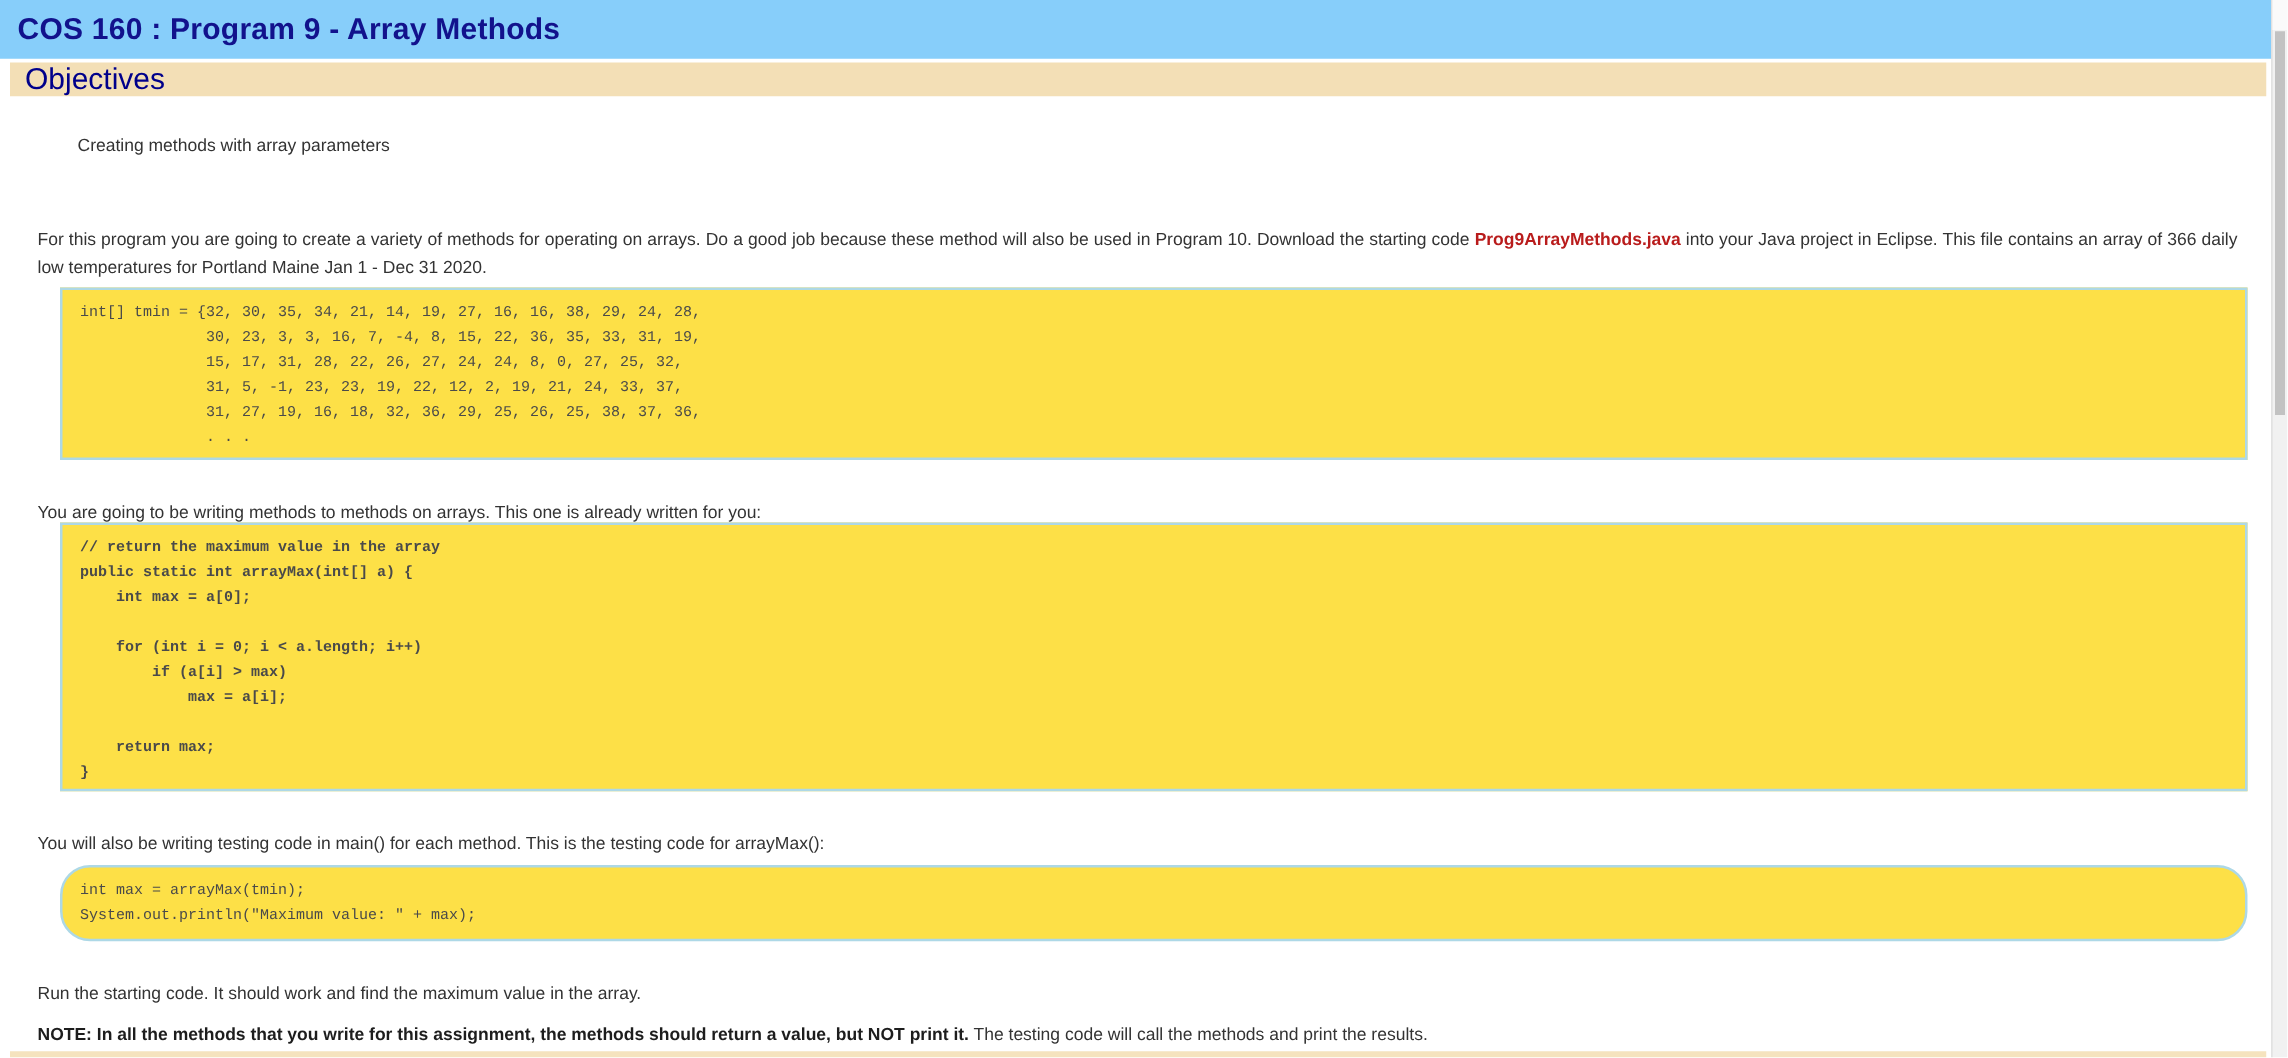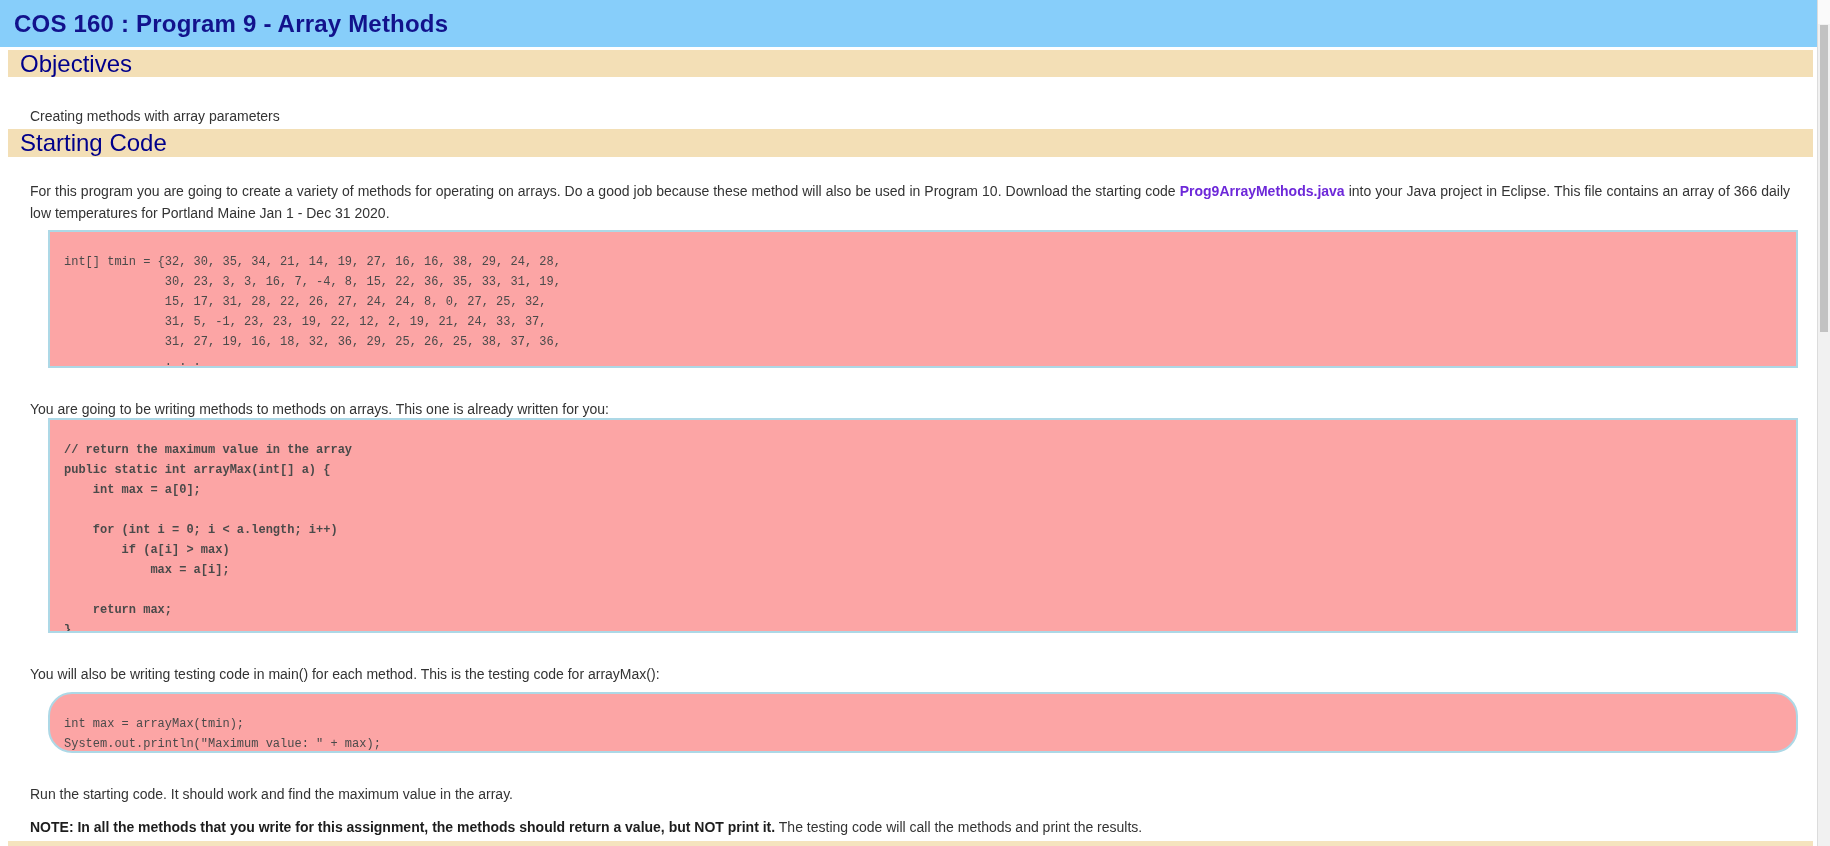--- a/index.html
+++ b/index.html
@@ -40,41 +40,41 @@
   }
   .bar-objectives { top: 50px; }
   .bar-starting   { top: 129px; height: 28px; }
   .bar-bottom     { top: 841px; height: 5px; background: #F5E3BE; }
 
   .body-text {
     position: absolute; left: 30px;
     font-size: 14px; line-height: 18px;
     color: #333333;
   }
-  .text-creating { top: 93px; }
+  .text-creating { top: 93px; margin-left: 32px; }
   .para-intro {
     top: 166px; width: 1760px;
     line-height: 22px;
     text-align: justify;
   }
   .para-intro a {
-    color: #6d28d9; font-weight: bold; text-decoration: none;
+    color: #b91c1c; font-weight: bold; text-decoration: none;
   }
   .text-methods { top: 386px; }
   .text-testing { top: 651px; text-align: right; }
   .text-run     { top: 771px; }
   .text-note    { top: 804px; width: 1760px; }
   .text-note b  { color: #1d1d1d; }
 
   pre.code-block {
     position: absolute; left: 48px; width: 1750px;
     margin: 0;
-    background: #fca5a5;
+    background: #fde047;
     border: 2px solid #ADD8E6;
-    padding: 20px 12px 6px 14px;
+    padding: 8px 12px 6px 14px;
     font-family: "Liberation Mono", monospace;
     font-size: 12px; line-height: 20px;
     color: #4A4A4A;
     white-space: pre;
     overflow: hidden;
   }
   .code-tmin    { top: 230px; height: 138px; }
   .code-max     { top: 418px; height: 215px; font-weight: bold; }
   .code-testing { top: 692px; height: 61px; border-radius: 24px; }
 
@@ -101,23 +101,20 @@
   <div class="title-bar">
     <h1>COS 160 : Program 9 - Array Methods</h1>
   </div>
 
   <div class="section-bar bar-objectives">
     <h2>Objectives</h2>
   </div>
 
   <p class="body-text text-creating">Creating methods with array parameters</p>
 
-  <div class="section-bar bar-starting">
-    <h2>Starting Code</h2>
-  </div>
 
   <p class="body-text para-intro"><span>For this program you are going to create a variety of methods for operating on arrays. Do a good job because these method will also be used in Program 10. Download the starting code </span><a href="#">Prog9ArrayMethods.java</a><span> into your Java project in Eclipse. This file contains an array of 366 daily low temperatures for Portland Maine Jan 1 - Dec 31 2020.</span></p>
 
   <pre class="code-block code-tmin">int[] tmin = {32, 30, 35, 34, 21, 14, 19, 27, 16, 16, 38, 29, 24, 28,
               30, 23, 3, 3, 16, 7, -4, 8, 15, 22, 36, 35, 33, 31, 19,
               15, 17, 31, 28, 22, 26, 27, 24, 24, 8, 0, 27, 25, 32,
               31, 5, -1, 23, 23, 19, 22, 12, 2, 19, 21, 24, 33, 37,
               31, 27, 19, 16, 18, 32, 36, 29, 25, 26, 25, 38, 37, 36,
               . . .</pre>
 

